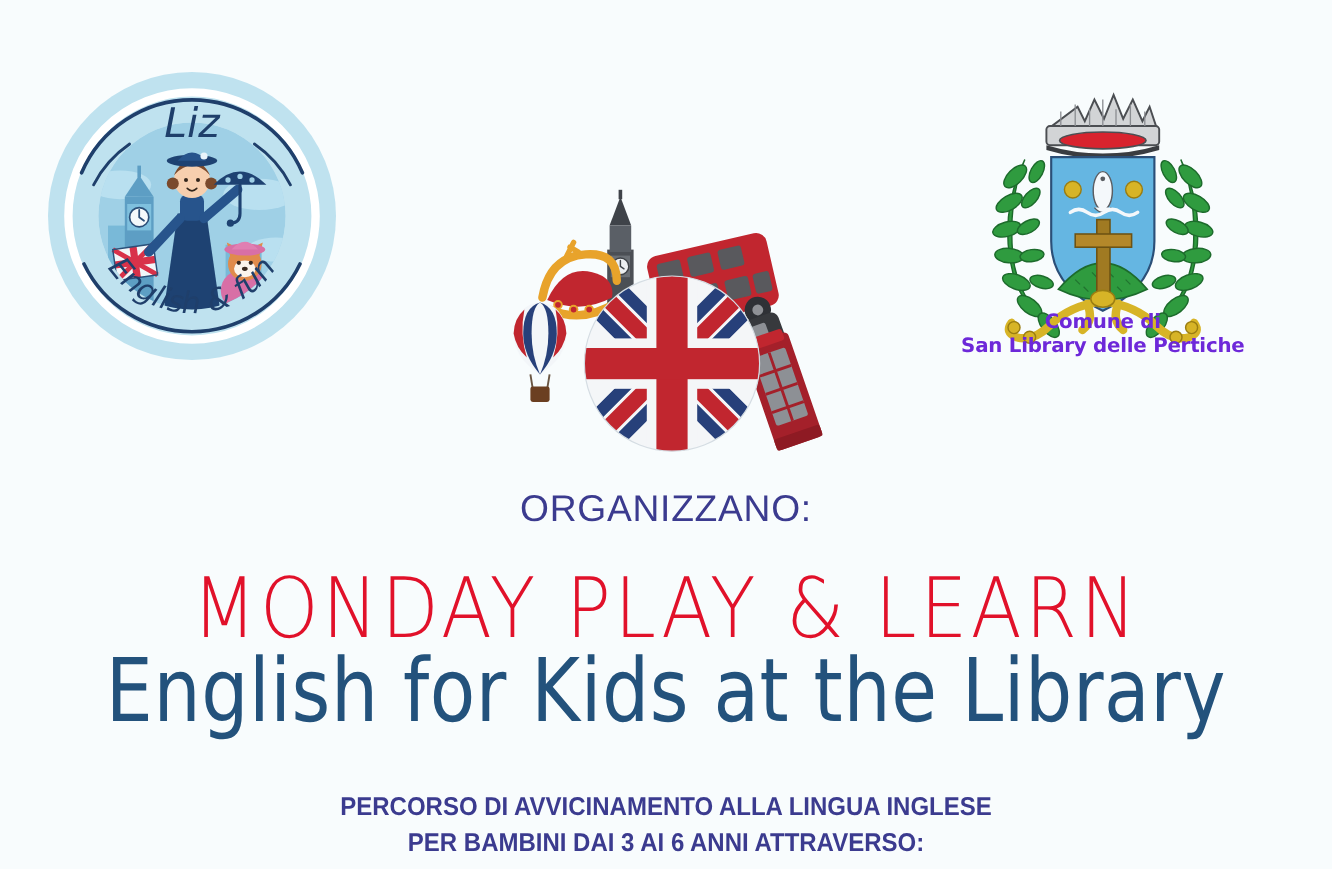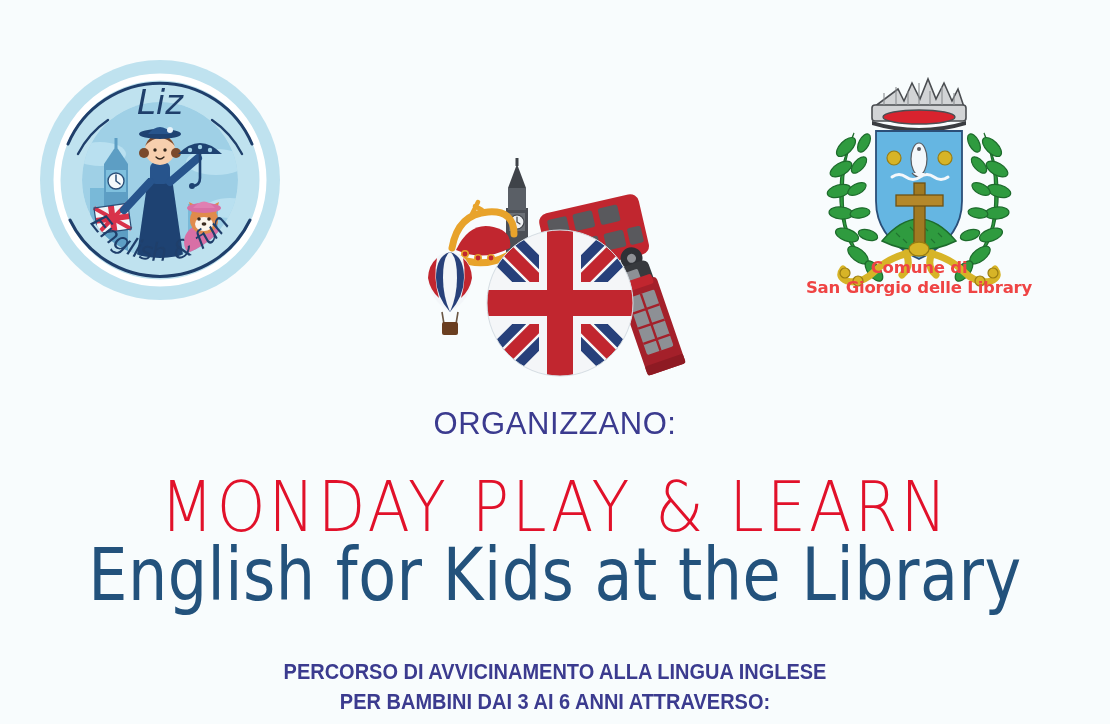--- a/index.html
+++ b/index.html
@@ -48,21 +48,21 @@
     width: 100%;
     height: 100%;
   }
 
   .comune-caption {
     position: absolute;
     left: 766px;
     top: 258px;
     width: 306px;
     text-align: center;
-    color: #ef4444;
+    color: #6d28d9;
     font-family: "DejaVu Sans", sans-serif;
     font-weight: bold;
     font-size: 16.5px;
     line-height: 20px;
     letter-spacing: -0.2px;
   }
 
   
   .organizzano {
     position: absolute;
@@ -389,21 +389,21 @@
       <ellipse cx="131" cy="194" rx="10" ry="7" fill="#d7b427" stroke="#9a7d12" stroke-width="1.3"></ellipse>
       <circle cx="57" cy="218" r="5" fill="#d7b427" stroke="#9a7d12" stroke-width="1.2"></circle>
       <circle cx="70" cy="226" r="5" fill="#d7b427" stroke="#9a7d12" stroke-width="1.2"></circle>
       <circle cx="205" cy="218" r="5" fill="#d7b427" stroke="#9a7d12" stroke-width="1.2"></circle>
       <circle cx="192" cy="226" r="5" fill="#d7b427" stroke="#9a7d12" stroke-width="1.2"></circle>
     </svg>
   </div>
 
   <div class="comune-caption">
     <div>Comune di</div>
-    <div>San Giorgio delle Library</div>
+    <div>San Library delle Pertiche</div>
   </div>
 
   <div class="organizzano">ORGANIZZANO:</div>
 
   <div class="title-main">MONDAY PLAY &amp; LEARN</div>
 
   <div class="title-sub">English for Kids at the Library</div>
 
   <div class="blurb">
     <div>PERCORSO DI AVVICINAMENTO ALLA LINGUA INGLESE</div>

